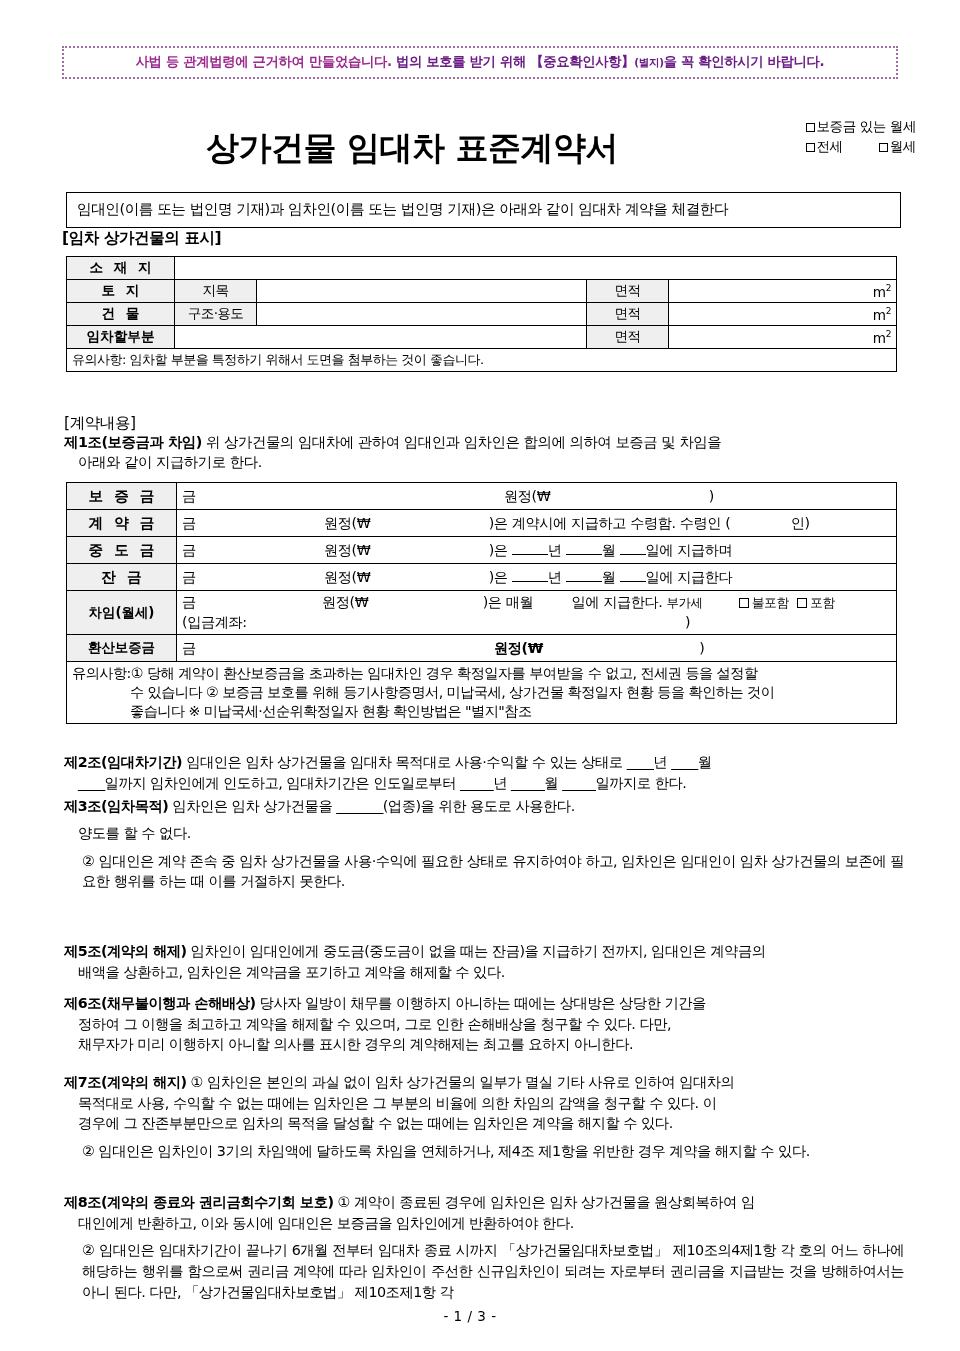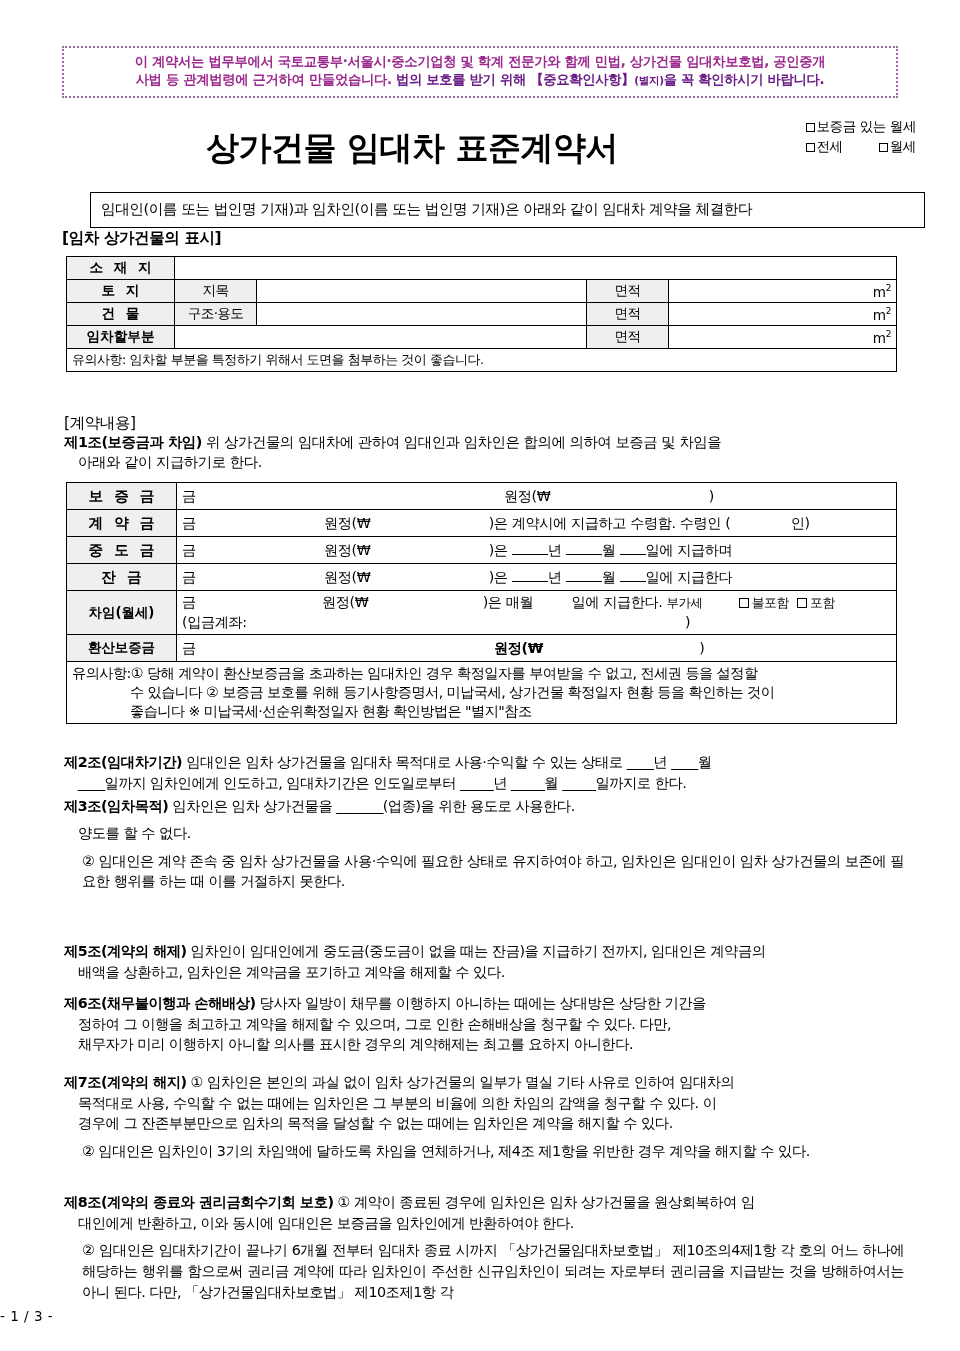--- a/index.html
+++ b/index.html
@@ -87,21 +87,20 @@
     position: absolute;
     left: 66px;
     top: 192px;
     width: 835px;
     box-sizing: border-box;
     border: 1.6px solid #000;
     padding: 7px 10px 8px 10px;
     font-size: 14.6px;
     letter-spacing: -0.45px;
     white-space: nowrap;
-    margin-left: 24px;
   }
 
   
   .sect-head {
     position: absolute;
     font-size: 15.5px;
     font-weight: 700;
     letter-spacing: -0.4px;
   }
   #head-display { left: 62px; top: 228px; }
@@ -213,32 +212,31 @@
   .art-body { display: block; text-indent: 0; }
   .hang { padding-left: 18px; text-indent: -18px; }
   .para { padding-left: 18px; margin-top: 7px; }
 
   
   .footer {
     position: absolute;
     left: 0;
     top: 1308px;
     width: 940px;
-    text-align: left;
+    text-align: center;
     font-size: 13.5px;
     letter-spacing: 0.5px;
   }
 </style>
 </head>
 <body>
 
 <div class="page">
 
   <div class="notice-banner">
-    <div class="notice-line">이 계약서는 법무부에서 국토교통부·서울시·중소기업청 및 학계 전문가와 함께 민법, 상가건물 임대차보호법, 공인중개</div>
     <div class="notice-line"><span>사법 등 관계법령에 근거하여 만들었습니다. </span><span class="em">법의 보호를 받기 위해 【중요확인사항】</span><span class="em small">(별지)</span><span class="em">을 꼭 확인하시기 바랍니다.</span></div>
   </div>
 
   <div class="doc-title"><span class="title-shift">상가건물 임대차 표준계약서</span></div>
 
   <div class="type-checks">
     <div><span class="cbx"></span><span>보증금 있는 월세</span></div>
     <div class="row2">
       <span><span class="cbx"></span><span>전세</span></span>
       <span class="c2"><span class="cbx"></span><span>월세</span></span>

